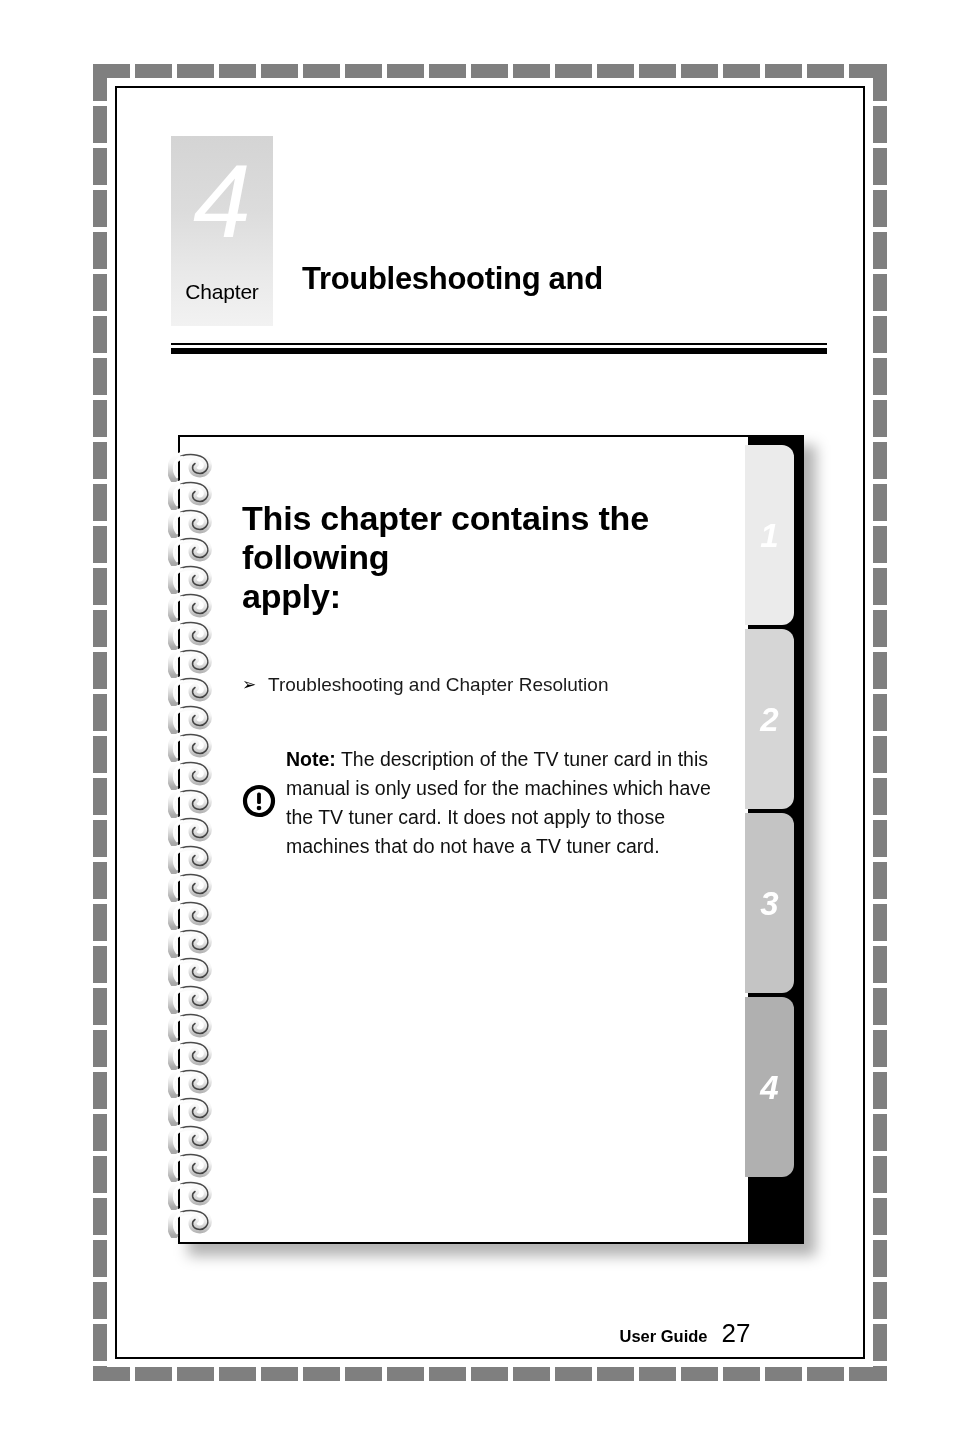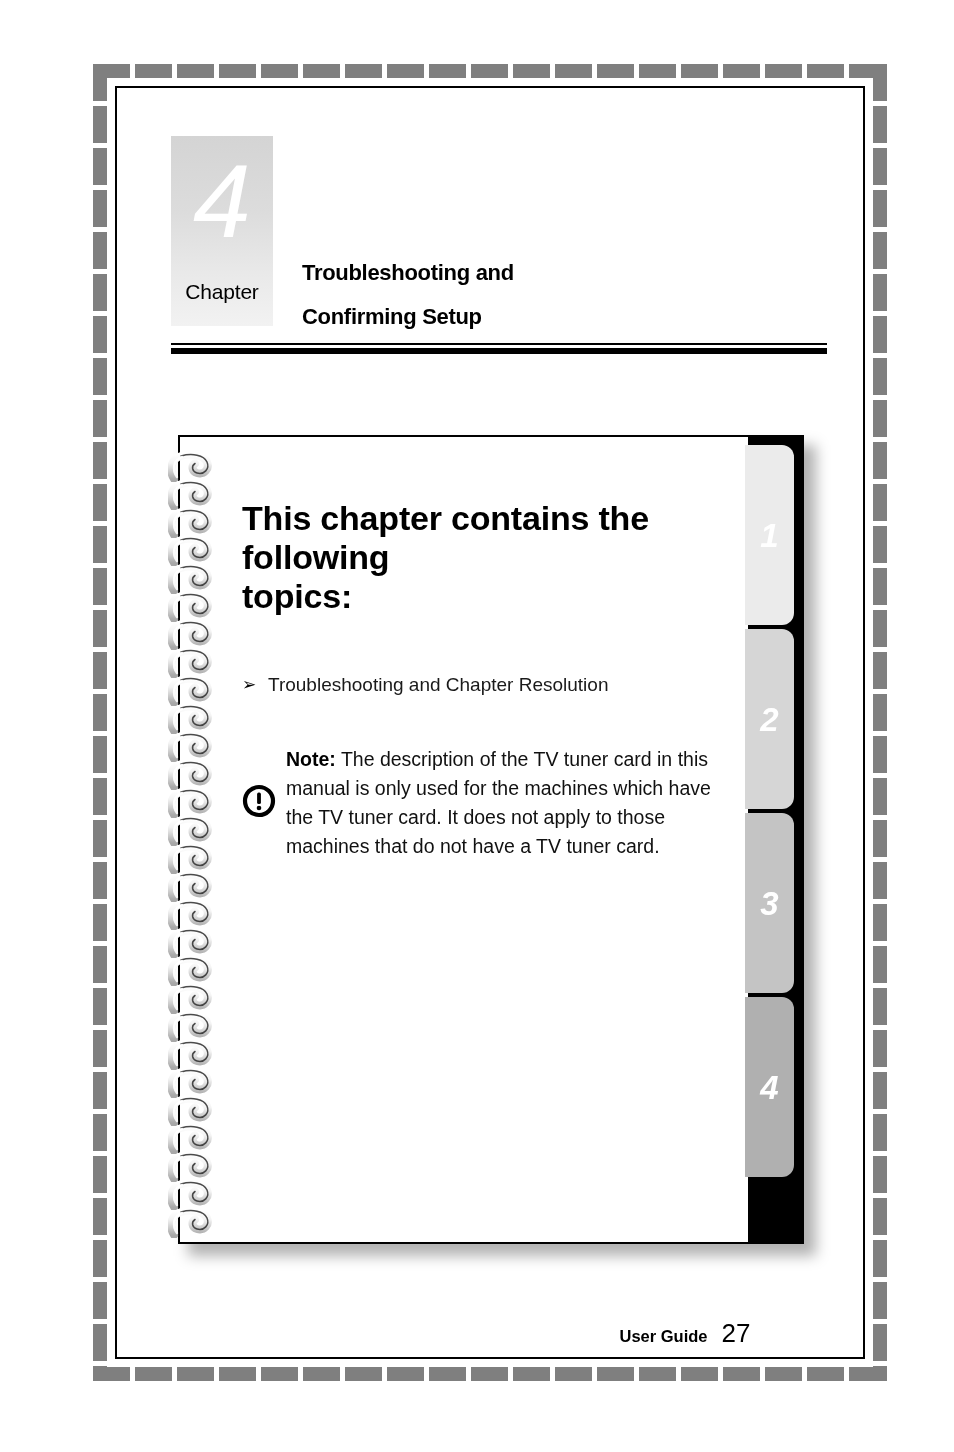--- a/index.html
+++ b/index.html
@@ -93,21 +93,21 @@
     font-size: 21px;
     color: #000;
     letter-spacing: -0.2px;
   }
   #chapter-title {
     position: absolute;
     left: 131px;
     top: 100px;
     width: 520px;
     font-weight: 700;
-    font-size: 22px;
+    font-size: 31px;
     line-height: 44px;
     color: #000;
     letter-spacing: -0.3px;
   }
   #title-rule {
     position: absolute;
     left: 0;
     top: 207px;
     width: 656px;
   }
@@ -290,21 +290,20 @@
 
 <div id="chapter-header">
 
   <div id="chapter-badge">
     <div id="chapter-number">4</div>
     <div id="chapter-word">Chapter</div>
   </div>
 
   <h1 id="chapter-title">
     <span>Troubleshooting and</span><br>
-    <span>Confirming Setup</span>
   </h1>
 
   <div id="title-rule">
     <div class="rule-thin"></div>
     <div class="rule-gap"></div>
     <div class="rule-thick"></div>
   </div>
 
 </div>
 
@@ -328,21 +327,21 @@
         </div>
         <div class="index-tab" style="top: 560px; height: 180px; background: rgb(176, 176, 176);">
           <span class="tab-num">4</span>
         </div>
       </div>
 
     <div id="content">
 
       <h2 id="contains-heading">
         <span>This chapter contains the following</span><br>
-        <span>topics:</span>
+        <span>apply:</span>
       </h2>
 
       <ul id="topic-list">
         <li class="topic-item">
           <span class="topic-arrow">➢</span>
           <span>Troubleshooting and Chapter Resolution</span>
         </li>
       </ul>
 
       <div id="note-block">

